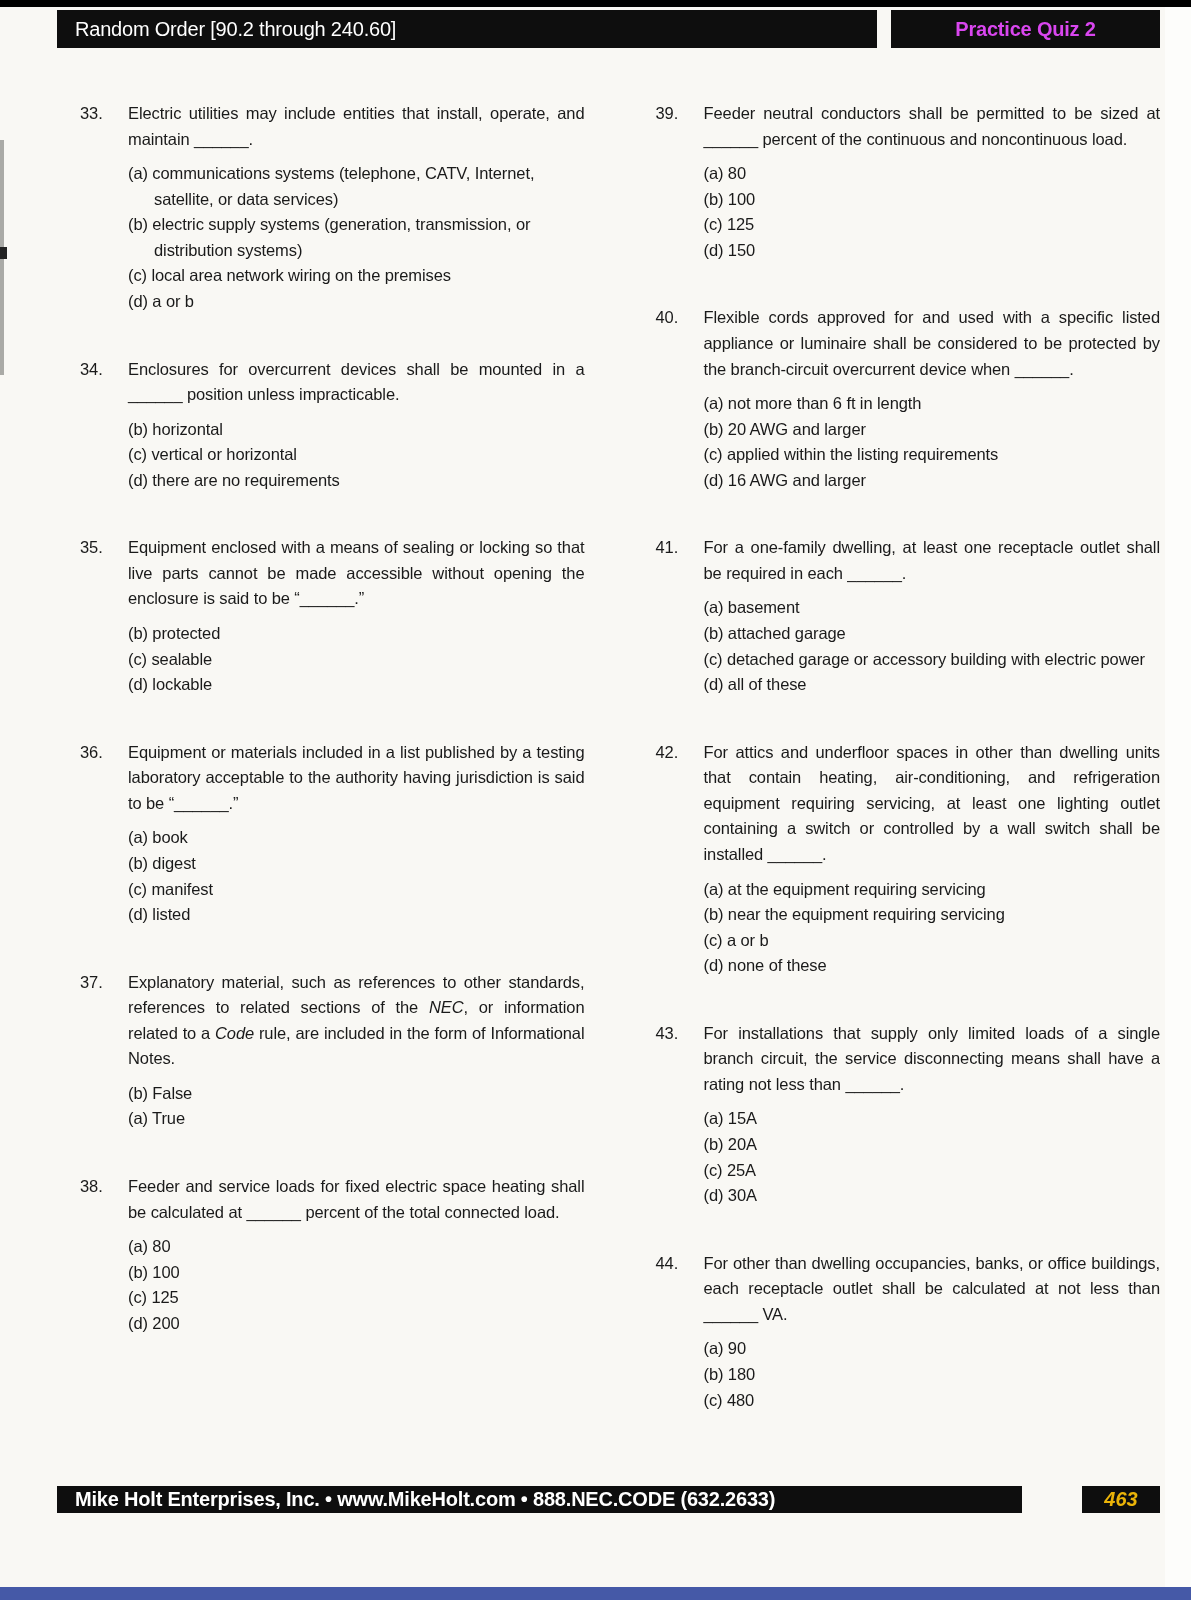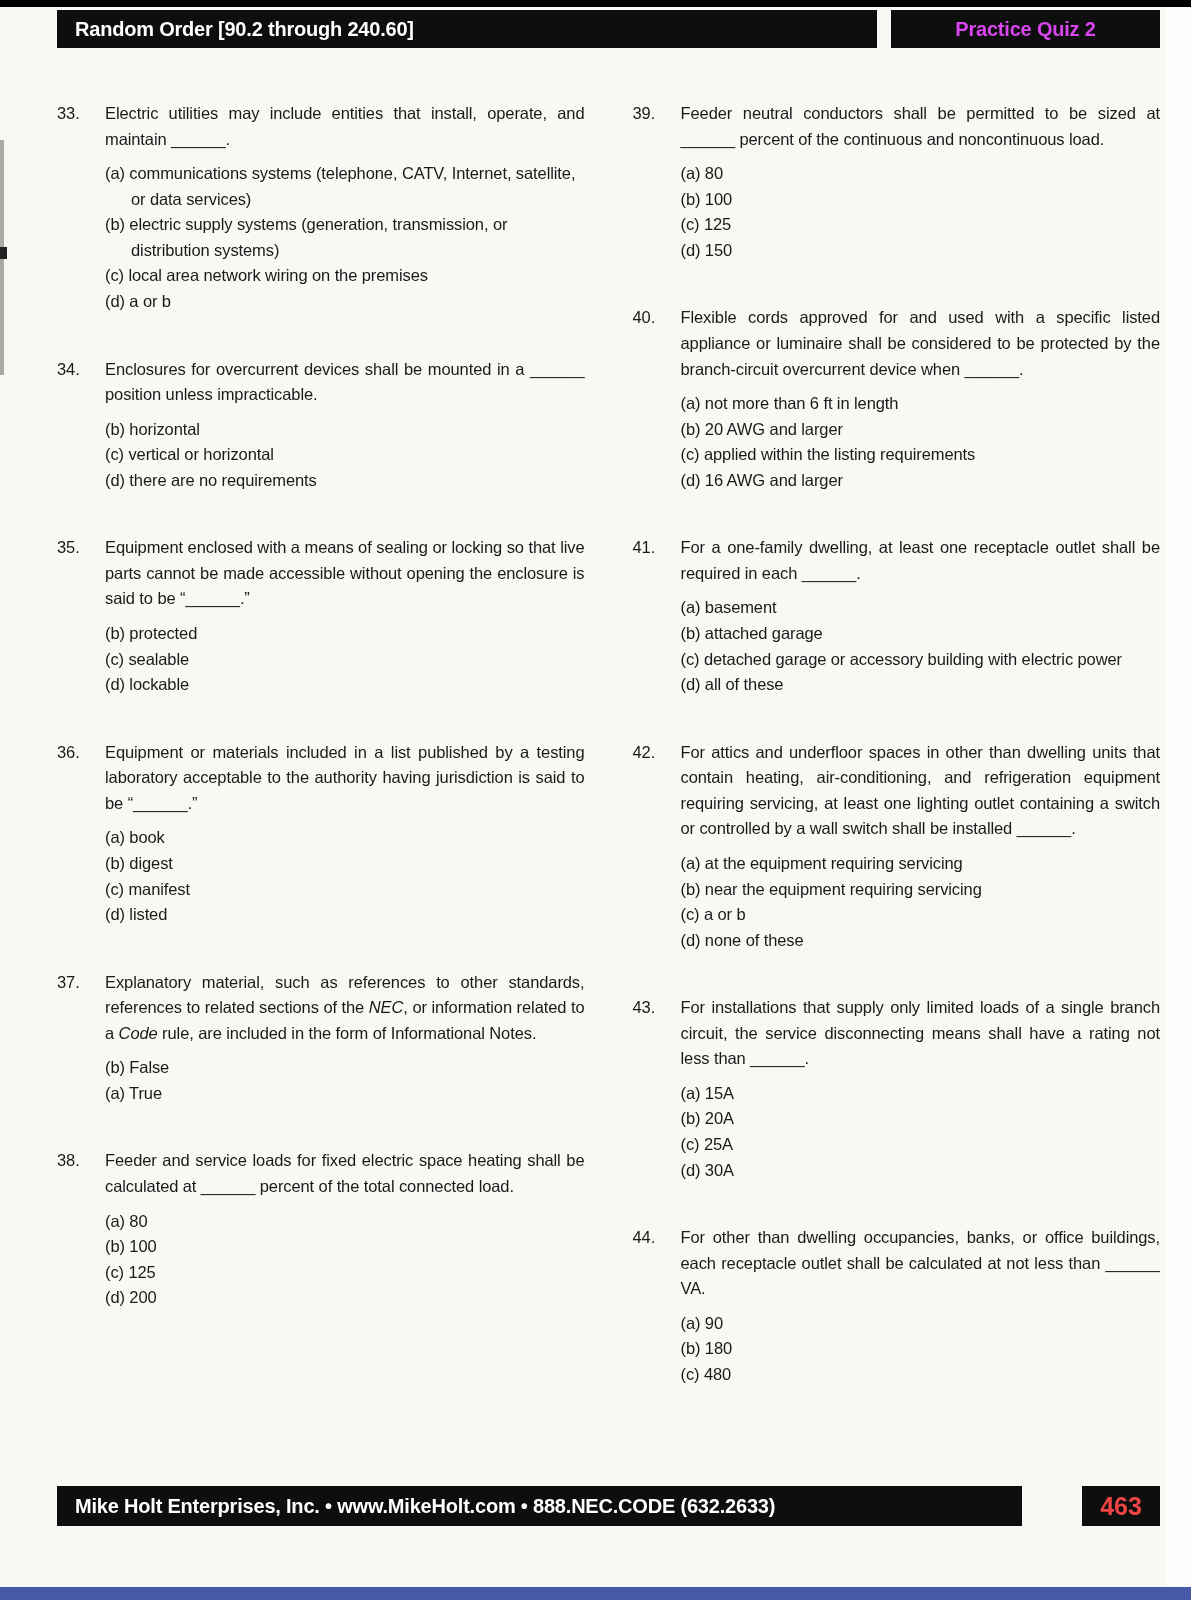--- a/index.html
+++ b/index.html
@@ -18,41 +18,41 @@
   
   .top-edge{position:absolute;top:0;left:0;width:100%;height:7px;background:#000;}
   .bottom-strip{position:absolute;bottom:0;left:0;width:100%;height:13px;background:var(--blue);}
   .left-smudge{position:absolute;left:0;top:140px;width:4px;height:235px;background:#6a6a66;opacity:.55;}
   .left-mark{position:absolute;left:0;top:247px;width:7px;height:12px;background:#222;}
   .right-shade{position:absolute;right:0;top:7px;width:26px;bottom:13px;background:#fdfdfb;}
 
   
   header{position:absolute;top:10px;left:57px;right:31px;height:38px;display:flex;gap:14px;}
   .hdr-left{width:820px;background:var(--bar);color:#fff;display:flex;align-items:center;
-    padding-left:18px;box-sizing:border-box;font-weight:bold;font-size:20px;letter-spacing:-0.2px;}
+    padding-left:18px;box-sizing:border-box;font-weight:normal;font-size:20px;letter-spacing:-0.2px;}
   .hdr-right{flex:1;background:var(--bar);color:#d946ef;display:flex;align-items:center;justify-content:center;
     font-weight:bold;font-size:20px;letter-spacing:-0.2px;}
 
   
   main{position:absolute;top:101px;left:57px;right:31px;bottom:118px;display:flex;gap:48px;overflow:hidden;}
-  .col{flex:1;min-width:0;}
+  .col{flex:1;min-width:0;margin-left:23px;}
   .question{display:flex;margin-bottom:42px;font-size:16.5px;line-height:1.55;letter-spacing:-0.1px;}
   .qnum{width:48px;flex:none;}
   .qbody{flex:1;min-width:0;}
   .qtext{margin:0;text-align:justify;}
   .options{margin-top:9px;}
   .option{padding-left:26px;text-indent:-26px;}
   .it{font-style:italic;}
 
   
-  footer{position:absolute;left:57px;right:31px;top:1486px;height:40px;display:flex;gap:60px;}
+  footer{position:absolute;left:57px;right:31px;top:1486px;height:27px;display:flex;gap:60px;}
   .ftr-left{flex:1;background:var(--bar);color:#fff;display:flex;align-items:center;
     padding-left:18px;box-sizing:border-box;font-weight:bold;font-size:20px;letter-spacing:-0.2px;}
-  .ftr-right{width:78px;background:var(--bar);color:#ef4444;display:flex;align-items:center;justify-content:center;
-    font-weight:bold;font-size:25px;}
+  .ftr-right{width:78px;background:var(--bar);color:#eab308;display:flex;align-items:center;justify-content:center;
+    font-weight:bold;font-size:20px;font-style:italic;}
 </style>
 </head>
 <body>
 
 <div class="top-edge"></div>
 <div class="right-shade"></div>
 <div class="left-smudge"></div>
 <div class="left-mark"></div>
 
 <header>

